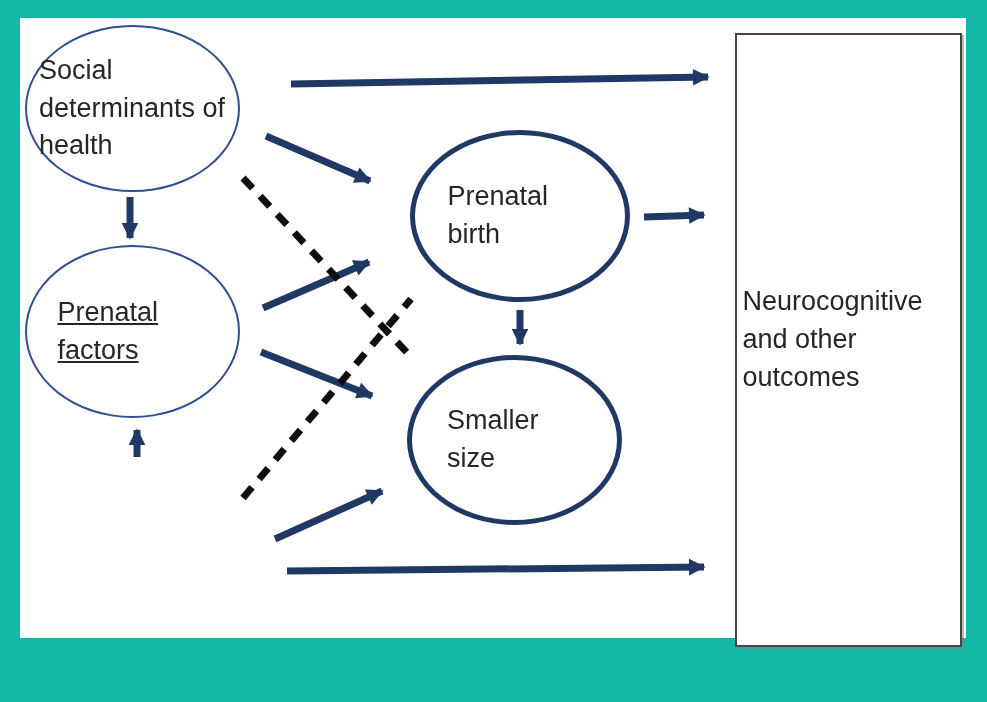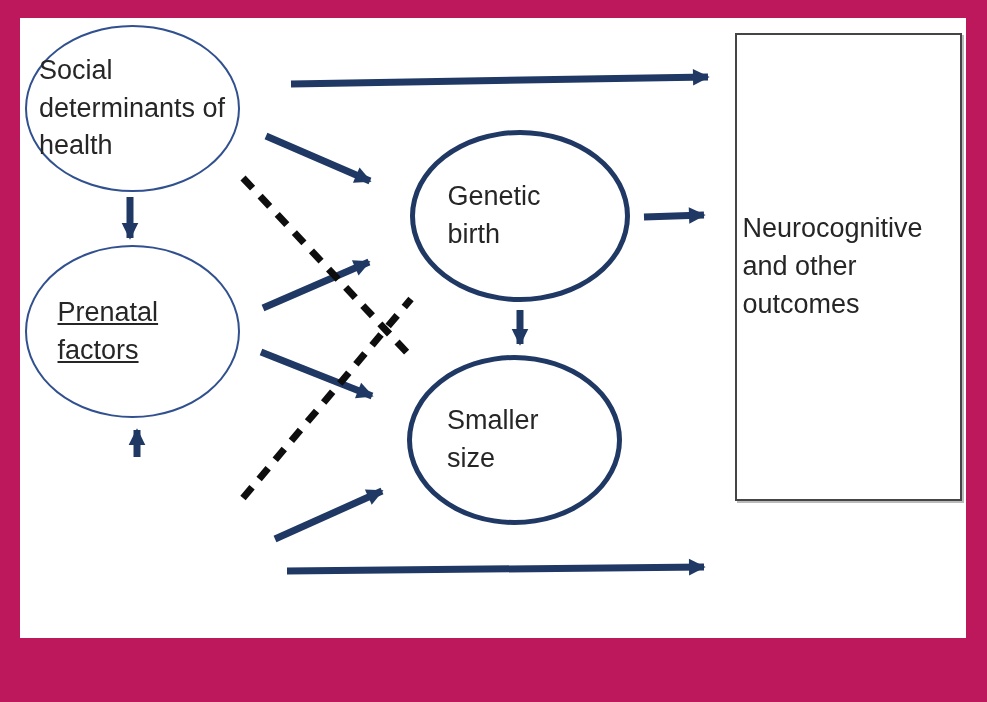--- a/index.html
+++ b/index.html
@@ -1,20 +1,20 @@
 <!DOCTYPE html>
 <html><head>
 <meta charset="utf-8">
 <style>
   html,body{margin:0;padding:0;}
   body{font-family:"Liberation Sans","DejaVu Sans",sans-serif;}
   .frame{
     position:relative;
     width:987px;height:702px;
-    background:#be185d;
+    background:#14b8a6;
     overflow:hidden;
   }
   .canvas{
     position:absolute;
     left:20px;top:18px;
     width:946px;height:620px;
     background:#fff;
   }
   .node{
     position:absolute;
@@ -37,21 +37,21 @@
   .ellipse-social .node-label{width:187px;}
   .ellipse-prenatal{left:25px;top:245px;width:215px;height:173px;}
   .ellipse-prenatal .node-label{width:150px;text-decoration:underline;}
   .ellipse-genetic{left:28px;top:462px;width:214px;height:170px;}
   .ellipse-genetic .node-label{width:150px;}
   .ellipse-preterm{left:410px;top:130px;width:220px;height:172px;}
   .ellipse-preterm .node-label{width:145px;}
   .ellipse-smaller{left:407px;top:355px;width:215px;height:170px;align-items:center;}
   .ellipse-smaller .node-label{width:135px;}
   .outcomes-box{
-    left:735px;top:33px;width:227px;height:468px;
+    left:735px;top:33px;width:227px;height:614px;
     border:2px solid #454545;
     box-shadow:2px 2px 0 rgba(130,130,130,0.55);
   }
   .outcomes-box .node-label{width:212px;}
   .edges-layer{
     position:absolute;
     left:0;top:0;
     pointer-events:none;
   }
   .edges-layer line.solid{stroke:#1f3864;stroke-width:7;}
@@ -66,21 +66,21 @@
   <div class="node ellipse thin ellipse-social">
     <div class="node-label">Social determinants of health</div>
   </div>
 
   <div class="node ellipse thin ellipse-prenatal">
     <div class="node-label">Prenatal factors</div>
   </div>
 
 
   <div class="node ellipse thick ellipse-preterm">
-    <div class="node-label">Genetic birth</div>
+    <div class="node-label">Prenatal birth</div>
   </div>
 
   <div class="node ellipse thick ellipse-smaller">
     <div class="node-label">Smaller size</div>
   </div>
 
   <div class="node outcomes-box">
     <div class="node-label">Neurocognitive and other outcomes</div>
   </div>
 

